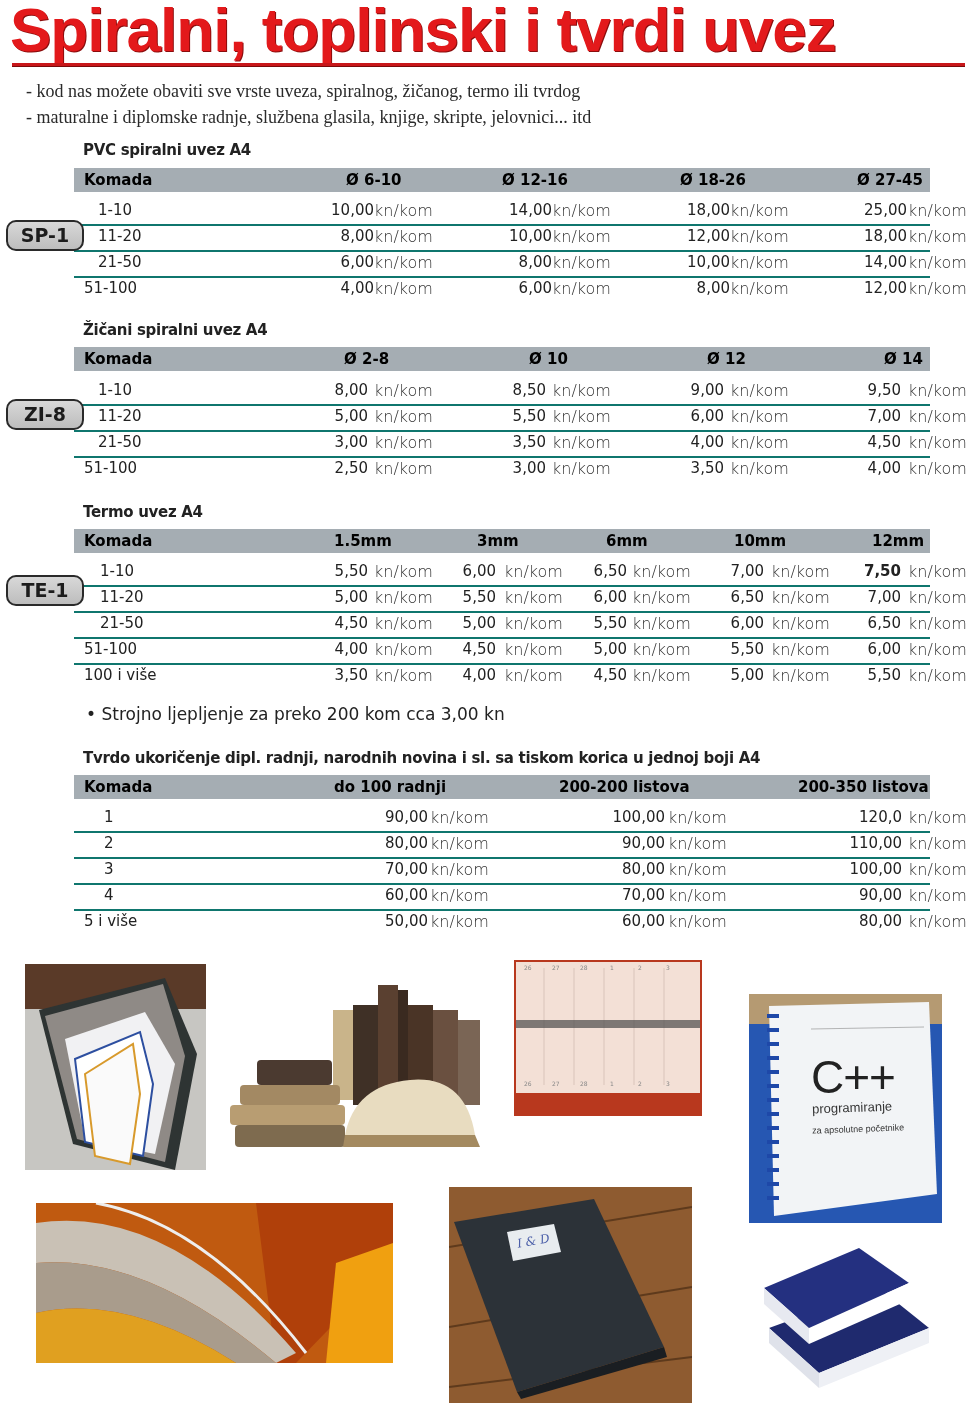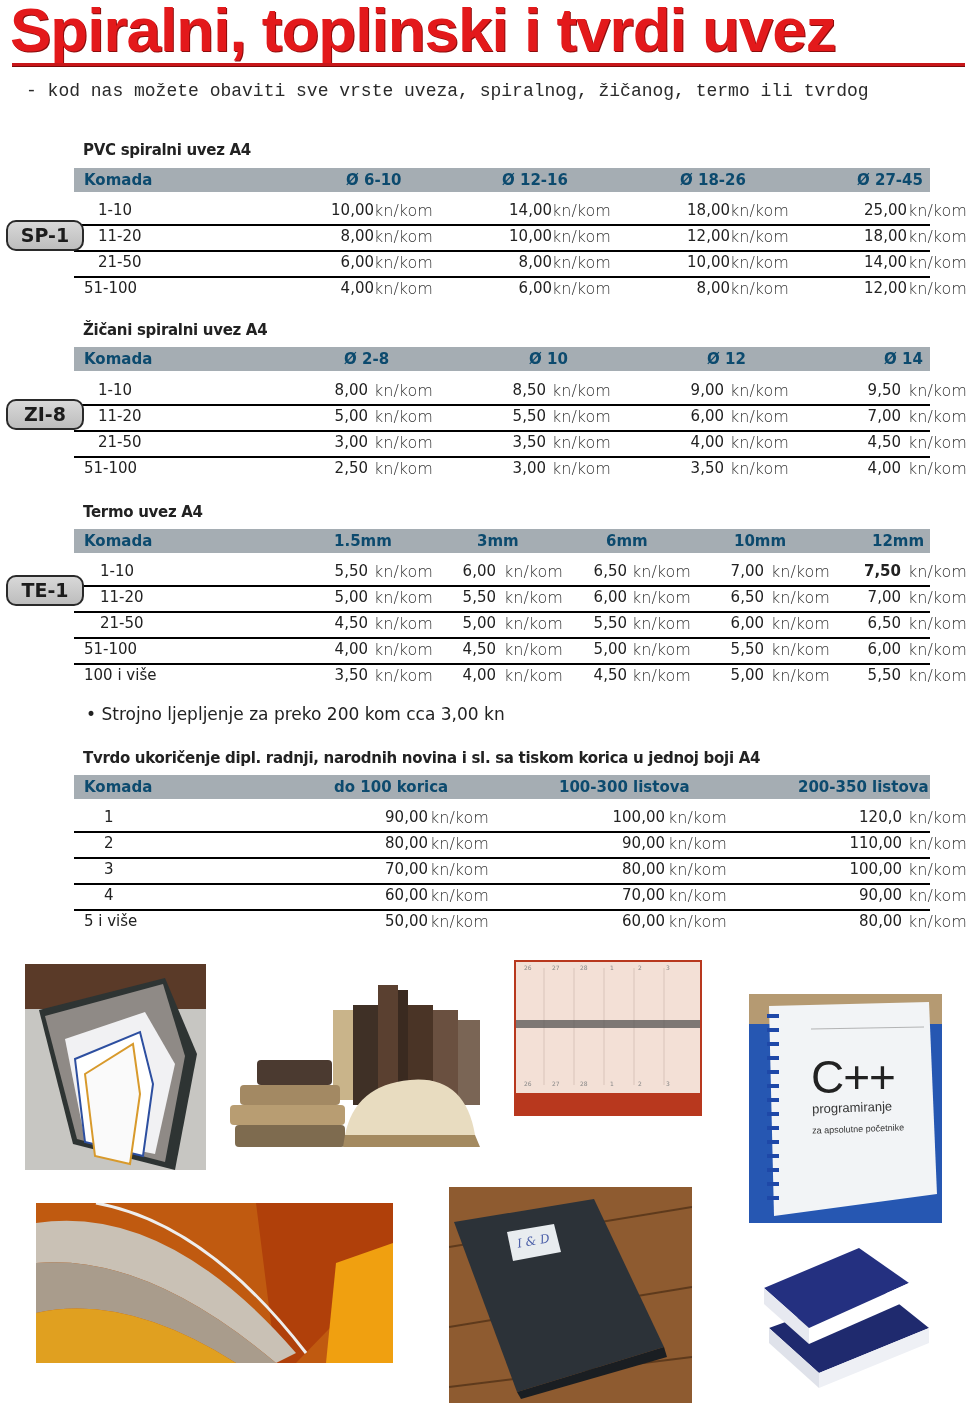--- a/index.html
+++ b/index.html
@@ -1,39 +1,40 @@
 <!DOCTYPE html>
 <html><head>
 <meta charset="utf-8">
 <style>
   html, body { margin: 0; padding: 0; background: #ffffff; }
   body { width: 970px; height: 1403px; position: relative; overflow: hidden; font-family: "DejaVu Sans", sans-serif; color: #222; }
   .title { position: absolute; left: 10px; top: -6px; font-family: "Liberation Sans", sans-serif; font-weight: bold; font-size: 62px; letter-spacing: -1px; color: #e3191b; white-space: nowrap; transform: scaleX(1.0); transform-origin: left top; text-shadow: 1px 1px 0 #8a0d0d; }
   .title-rule { position: absolute; left: 12px; top: 63px; width: 953px; height: 3px; background: #c8171a; border-bottom: 1px solid #7a0a0a; }
-  .intro { position: absolute; left: 26px; top: 78px; font-family: Liberation Mono, monospace; font-size: 18px; line-height: 26px; color: #2a2a2a; font-weight: 300; }
+  .intro { position: absolute; left: 26px; top: 78px; font-family: Liberation Serif, serif; font-size: 18px; line-height: 26px; color: #2a2a2a; font-weight: 300; }
   .sec-title { position: absolute; left: 83px; font-family: "DejaVu Sans", sans-serif; font-weight: bold; font-size: 15px; color: #222; letter-spacing: -0.3px; white-space: nowrap; }
-  .hdr { position: absolute; left: 74px; width: 856px; height: 24px; background: #a5adb3; color: #0c4a6e; font-weight: bold; font-size: 15px; }
+  .hdr { position: absolute; left: 74px; width: 856px; height: 24px; background: #a5adb3; color: #000000; font-weight: bold; font-size: 15px; }
   .hdr span { position: absolute; top: 3px; white-space: nowrap; }
-  .row { position: absolute; left: 74px; width: 856px; height: 26px; border-bottom: 2px solid #000000; font-size: 16px; }
+  .row { position: absolute; left: 74px; width: 856px; height: 26px; border-bottom: 2px solid #0f766e; font-size: 16px; }
   .row.last { border-bottom: none; }
   .row span { position: absolute; top: 3px; white-space: nowrap; }
   .q { font-family: "DejaVu Sans", sans-serif; font-size: 15px; }
   .val { text-align: right; width: 60px; font-size: 15px; }
   .unit { font-weight: 300; font-size: 16px; color: #333; }
   .badge { position: absolute; left: 6px; width: 74px; height: 27px; border: 2px solid #2a2a2a; border-radius: 10px; background: linear-gradient(#d8d8d8, #bdbdbd); font-weight: bold; font-size: 19px; text-align: center; line-height: 27px; color: #1c1c1c; }
   .note { position: absolute; left: 86px; top: 704px; font-size: 17px; color: #222; }
   .photo { position: absolute; overflow: hidden; }
 </style>
 </head>
 <body>
 
 <div class="title">Spiralni, toplinski i tvrdi uvez</div>
 <div class="title-rule"></div>
 <div class="intro">
   <div>- kod nas možete obaviti sve vrste uveza, spiralnog, žičanog, termo ili tvrdog</div>
+  <div>- maturalne i diplomske radnje, službena glasila, knjige, skripte, jelovnici... itd</div>
 </div>
 
 <div id="tables">
     <div class="sec-title" style="top: 141px;">PVC spiralni uvez A4</div>
     <div class="hdr" style="top: 168px;">
       <span style="left: 10px;">Komada</span>
       <span style="left: 272px;">Ø 6-10</span>
       <span style="left: 428px;">Ø 12-16</span>
       <span style="left: 606px;">Ø 18-26</span>
       <span style="left: 783px; text-align: center;">Ø 27-45</span>
@@ -207,22 +208,22 @@
       <span class="unit" style="left: 558px;">kn/kom</span>
       <span class="val" style="left: 630px;">5,00</span>
       <span class="unit" style="left: 697px;">kn/kom</span>
       <span class="val" style="left: 767px;">5,50</span>
       <span class="unit" style="left: 834px;">kn/kom</span>
     </div>
     <div class="badge" style="top: 575px;">TE-1</div>
     <div class="sec-title" style="top: 749px;">Tvrdo ukoričenje dipl. radnji, narodnih novina i sl. sa tiskom korica u jednoj boji A4</div>
     <div class="hdr" style="top: 775px;">
       <span style="left: 10px;">Komada</span>
-      <span style="left: 260px;">do 100 korica</span>
-      <span style="left: 485px;">100-300 listova</span>
+      <span style="left: 260px;">do 100 radnji</span>
+      <span style="left: 485px;">200-200 listova</span>
       <span style="left: 724px;">200-350 listova</span>
     </div>
     <div class="row" style="top: 805px;">
       <span class="q" style="left: 30px;">1</span>
       <span class="val" style="left: 294px;">90,00</span>
       <span class="unit" style="left: 356px;">kn/kom</span>
       <span class="val" style="left: 531px;">100,00</span>
       <span class="unit" style="left: 594px;">kn/kom</span>
       <span class="val" style="left: 768px;">120,0</span>
       <span class="unit" style="left: 834px;">kn/kom</span>

